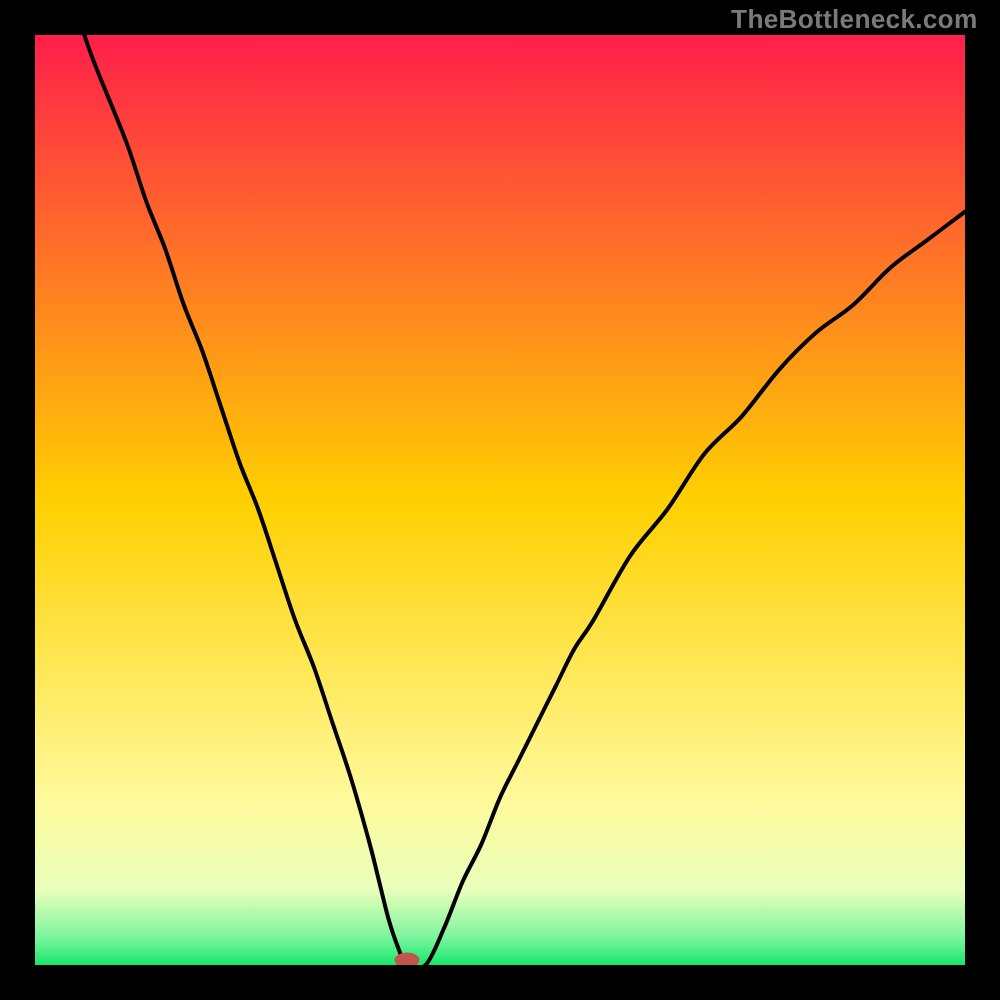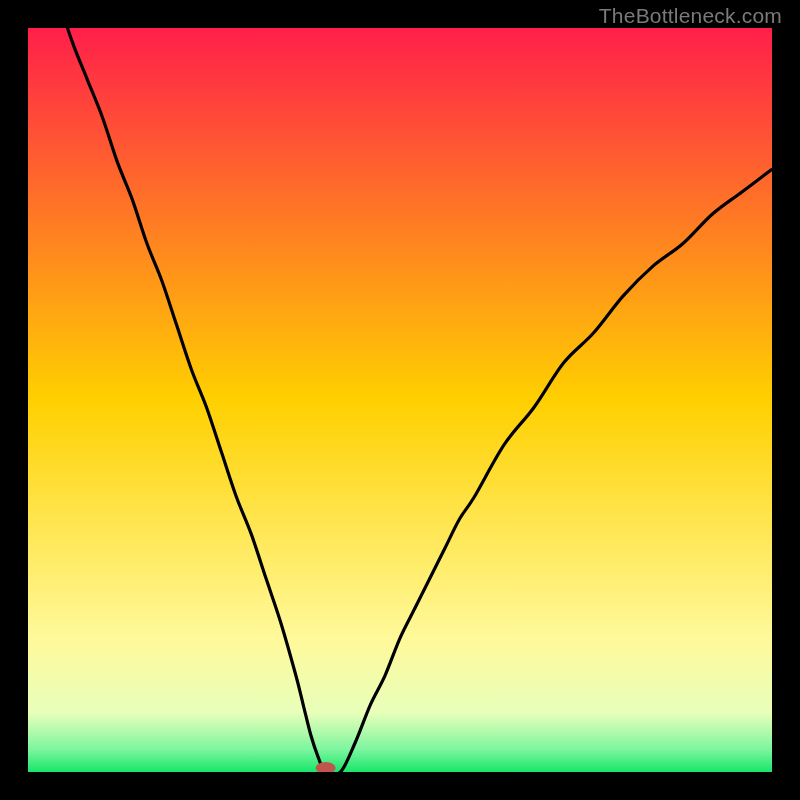--- a/index.html
+++ b/index.html
@@ -15,21 +15,21 @@
     position: relative;
     width: 800px;
     height: 800px;
   }
   .watermark {
     position: absolute;
     top: 4px;
     right: 18px;
     color: #7a7a7a;
     font-size: 21px;
-    font-weight: 400;
+    font-weight: 700;
     letter-spacing: 0.2px;
     z-index: 20;
   }
   .plot-frame {
     position: absolute;
     left: 28px;
     top: 28px;
     width: 744px;
     height: 744px;
     background: transparent;

